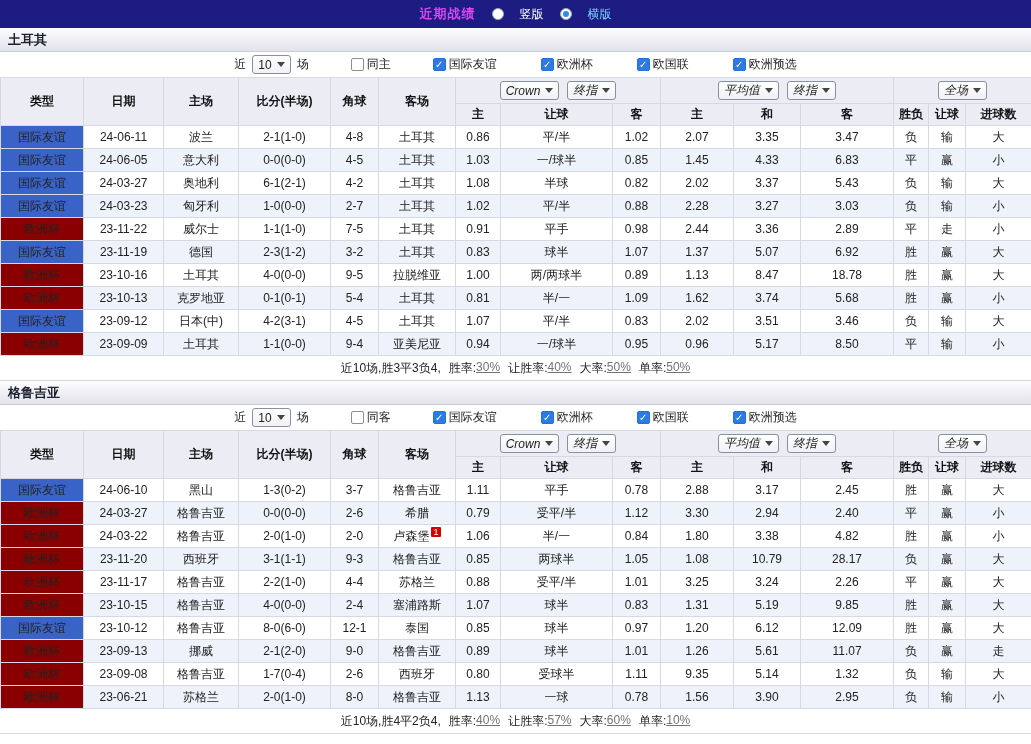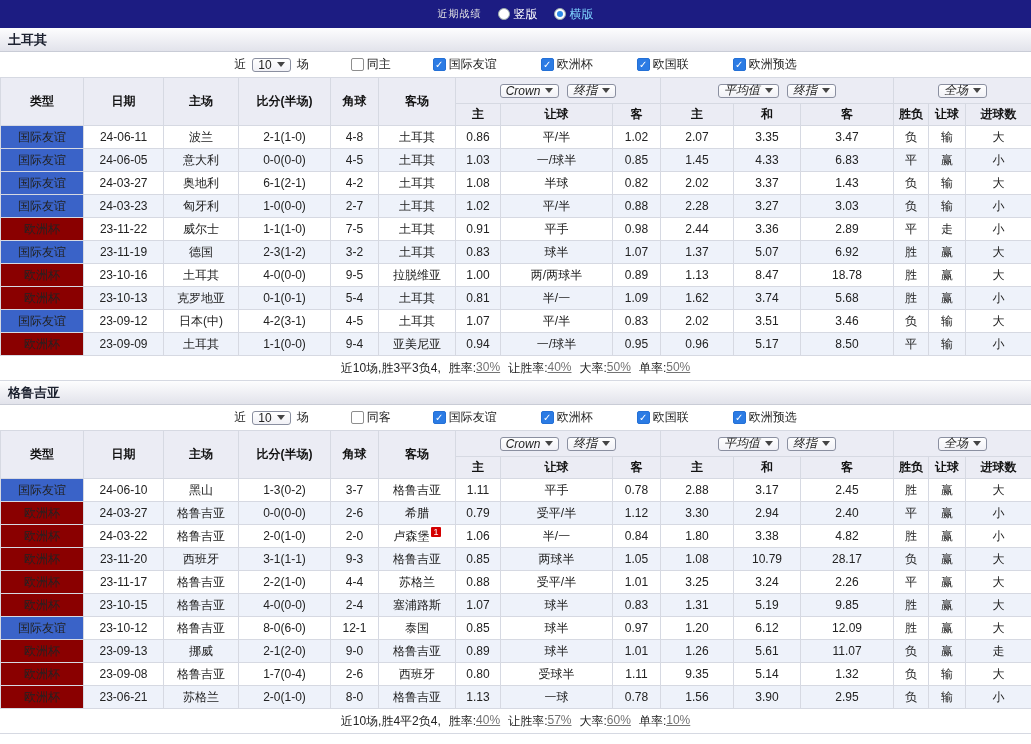--- a/index.html
+++ b/index.html
@@ -1,33 +1,33 @@
 <!DOCTYPE html>
 <html><head>
 <meta charset="utf-8">
 <style>
   * { box-sizing: border-box; }
   html,body { margin:0; padding:0; }
   body { width:1031px; background:#fff; font-family:"Liberation Sans","DejaVu Sans",sans-serif; color:#222; }
 
   .topbar { height:28px; background:#1C1C82; display:flex; align-items:center; justify-content:center; gap:16px; }
-  .tb-title { color:#e5e5e5; font-weight:normal; font-size:10px; letter-spacing:1px; }
-  .tb-radio { display:inline-flex; align-items:center; gap:4px; cursor:pointer; }
+  .tb-title { color:#d946ef; font-weight:bold; font-size:13px; letter-spacing:1px; }
+  .tb-radio { display:inline-flex; align-items:center; gap:16px; cursor:pointer; }
   .tb-radio .rlabel { color:#fff; font-size:12px; }
   .tb-radio.selected .rlabel { color:#7FD4FF; }
   .rcircle { width:12px; height:12px; border-radius:50%; background:#fff; border:1px solid #9aa; display:inline-flex; align-items:center; justify-content:center; }
   .tb-radio.selected .rcircle::after { content:''; width:6px; height:6px; border-radius:50%; background:#2E8BE8; }
 
   .section-header { height:24px; background:linear-gradient(#FDFDFE,#E2E3EB); border-bottom:1px solid #C9CCD6; display:flex; align-items:center; padding:0 8px; }
   .section-title { font-size:13px; font-weight:bold; color:#1d2230; }
 
   .filter-bar { height:25px; display:flex; align-items:center; justify-content:center; gap:6px; font-size:12px; }
   .comps { display:inline-flex; align-items:center; gap:8px; }
 
-  .sel { display:inline-flex; align-items:center; gap:5px; background:linear-gradient(#ffffff,#F1F1F6); border:1px solid #8a8fa0; border-radius:3px; padding:4px 5px; height:14px; font-size:12px; font-weight:normal; cursor:pointer; color:#222; }
+  .sel { display:inline-flex; align-items:center; gap:5px; background:linear-gradient(#ffffff,#F1F1F6); border:1px solid #8a8fa0; border-radius:3px; padding:4px 5px; height:19px; font-size:12px; font-weight:normal; cursor:pointer; color:#222; }
   .caret { width:0; height:0; border-left:4px solid transparent; border-right:4px solid transparent; border-top:5px solid #444; }
 
   .chk-label { display:inline-flex; align-items:center; gap:3px; cursor:pointer;margin-left:36px; }
   .chk { width:13px; height:13px; border:1px solid #8e8e8e; border-radius:2px; background:#fff; display:inline-flex; align-items:center; justify-content:center; flex:none; }
   .chk.checked { background:#2B7BE4; border-color:#2470d6; }
   .chk.checked::after { content:'✓'; color:#fff; font-size:10px; font-weight:bold; line-height:1; }
 
   table.grid { width:1031px; table-layout:fixed; border-collapse:collapse; }
   .grid th, .grid td { border:1px solid #D6D9E2; text-align:center; font-size:12px; white-space:nowrap; overflow:hidden; padding:0 1px; }
   .grid thead th { background:#EBECF4; height:22px; font-weight:bold; color:#111; }
@@ -213,21 +213,21 @@
           <td>24-03-27</td>
           <td>奥地利</td>
           <td class="score">6-1(2-1)</td>
           <td>4-2</td>
           <td class="team-green">土耳其</td>
           <td>1.08</td>
           <td>半球</td>
           <td>0.82</td>
           <td>2.02</td>
           <td>3.37</td>
-          <td>1.43</td>
+          <td>5.43</td>
           <td class="res res-b">负</td>
           <td class="res res-b">输</td>
           <td class="res res-r">大</td>
         </tr>
         <tr>
           <td class="type type-friendly">国际友谊</td>
           <td>24-03-23</td>
           <td>匈牙利</td>
           <td class="score">1-0(0-0)</td>
           <td>2-7</td>

